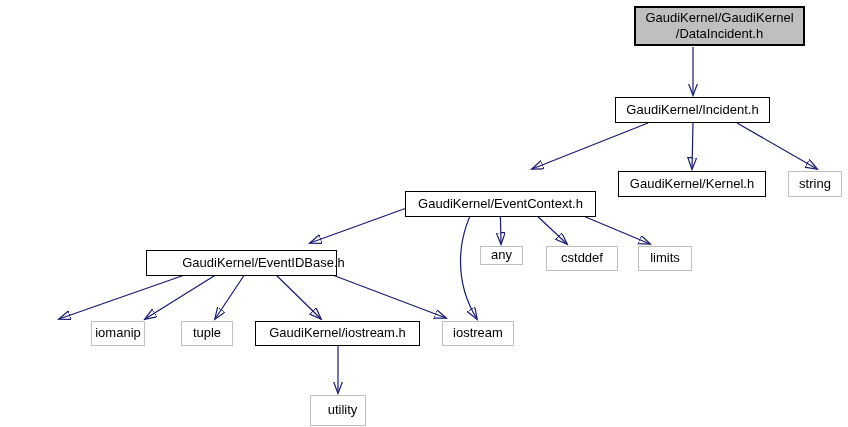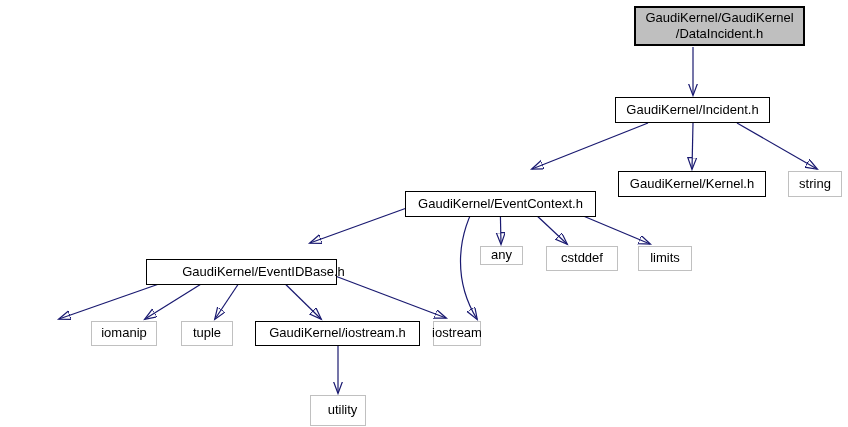--- a/index.html
+++ b/index.html
@@ -71,23 +71,23 @@
       <path d="M322,271 L446,318" marker-end="url(#arrow)"></path>
       <path d="M338,346 L338,393" marker-end="url(#arrow)"></path>
     </svg>
   <div class="node-layer">
       <div class="node current" style="left: 607px; top: 6px; width: 171px; height: 40px; margin-left: 27px;">GaudiKernel/GaudiKernel
 /DataIncident.h</div>
       <div class="node linked" style="left: 615px; top: 97px; width: 155px; height: 26px;">GaudiKernel/Incident.h</div>
       <div class="node linked" style="left: 405px; top: 171px; width: 191px; height: 26px; margin-top: 20px;">GaudiKernel/EventContext.h</div>
       <div class="node linked" style="left: 618px; top: 171px; width: 148px; height: 26px;">GaudiKernel/Kernel.h</div>
       <div class="node plain" style="left: 788px; top: 171px; width: 54px; height: 26px;">string</div>
-      <div class="node linked" style="left: 146px; top: 259px; width: 191px; height: 26px; padding-left: 44px;">GaudiKernel/EventIDBase.h</div>
+      <div class="node linked" style="left: 146px; top: 250px; width: 191px; height: 26px; padding-left: 44px;">GaudiKernel/EventIDBase.h</div>
       <div class="node plain" style="left: 480px; top: 246px; width: 43px; height: 19px;">any</div>
       <div class="node plain" style="left: 546px; top: 246px; width: 72px; height: 25px;">cstddef</div>
       <div class="node plain" style="left: 638px; top: 246px; width: 54px; height: 25px;">limits</div>
-      <div class="node plain" style="left: 91px; top: 321px; width: 66px; height: 25px;">iomanip</div>
+      <div class="node plain" style="left: 91px; top: 321px; width: 54px; height: 25px;">iomanip</div>
       <div class="node plain" style="left: 181px; top: 321px; width: 52px; height: 25px;">tuple</div>
       <div class="node linked" style="left: 255px; top: 321px; width: 165px; height: 25px;">GaudiKernel/iostream.h</div>
-      <div class="node plain" style="left: 433px; top: 321px; width: 48px; height: 25px;">iostream</div>
+      <div class="node plain" style="left: 442px; top: 321px; width: 72px; height: 25px;">iostream</div>
       <div class="node plain" style="left: 310px; top: 395px; width: 56px; height: 31px; padding-left: 9px;">utility</div>
     </div>
 </div>
 
 </body></html>

